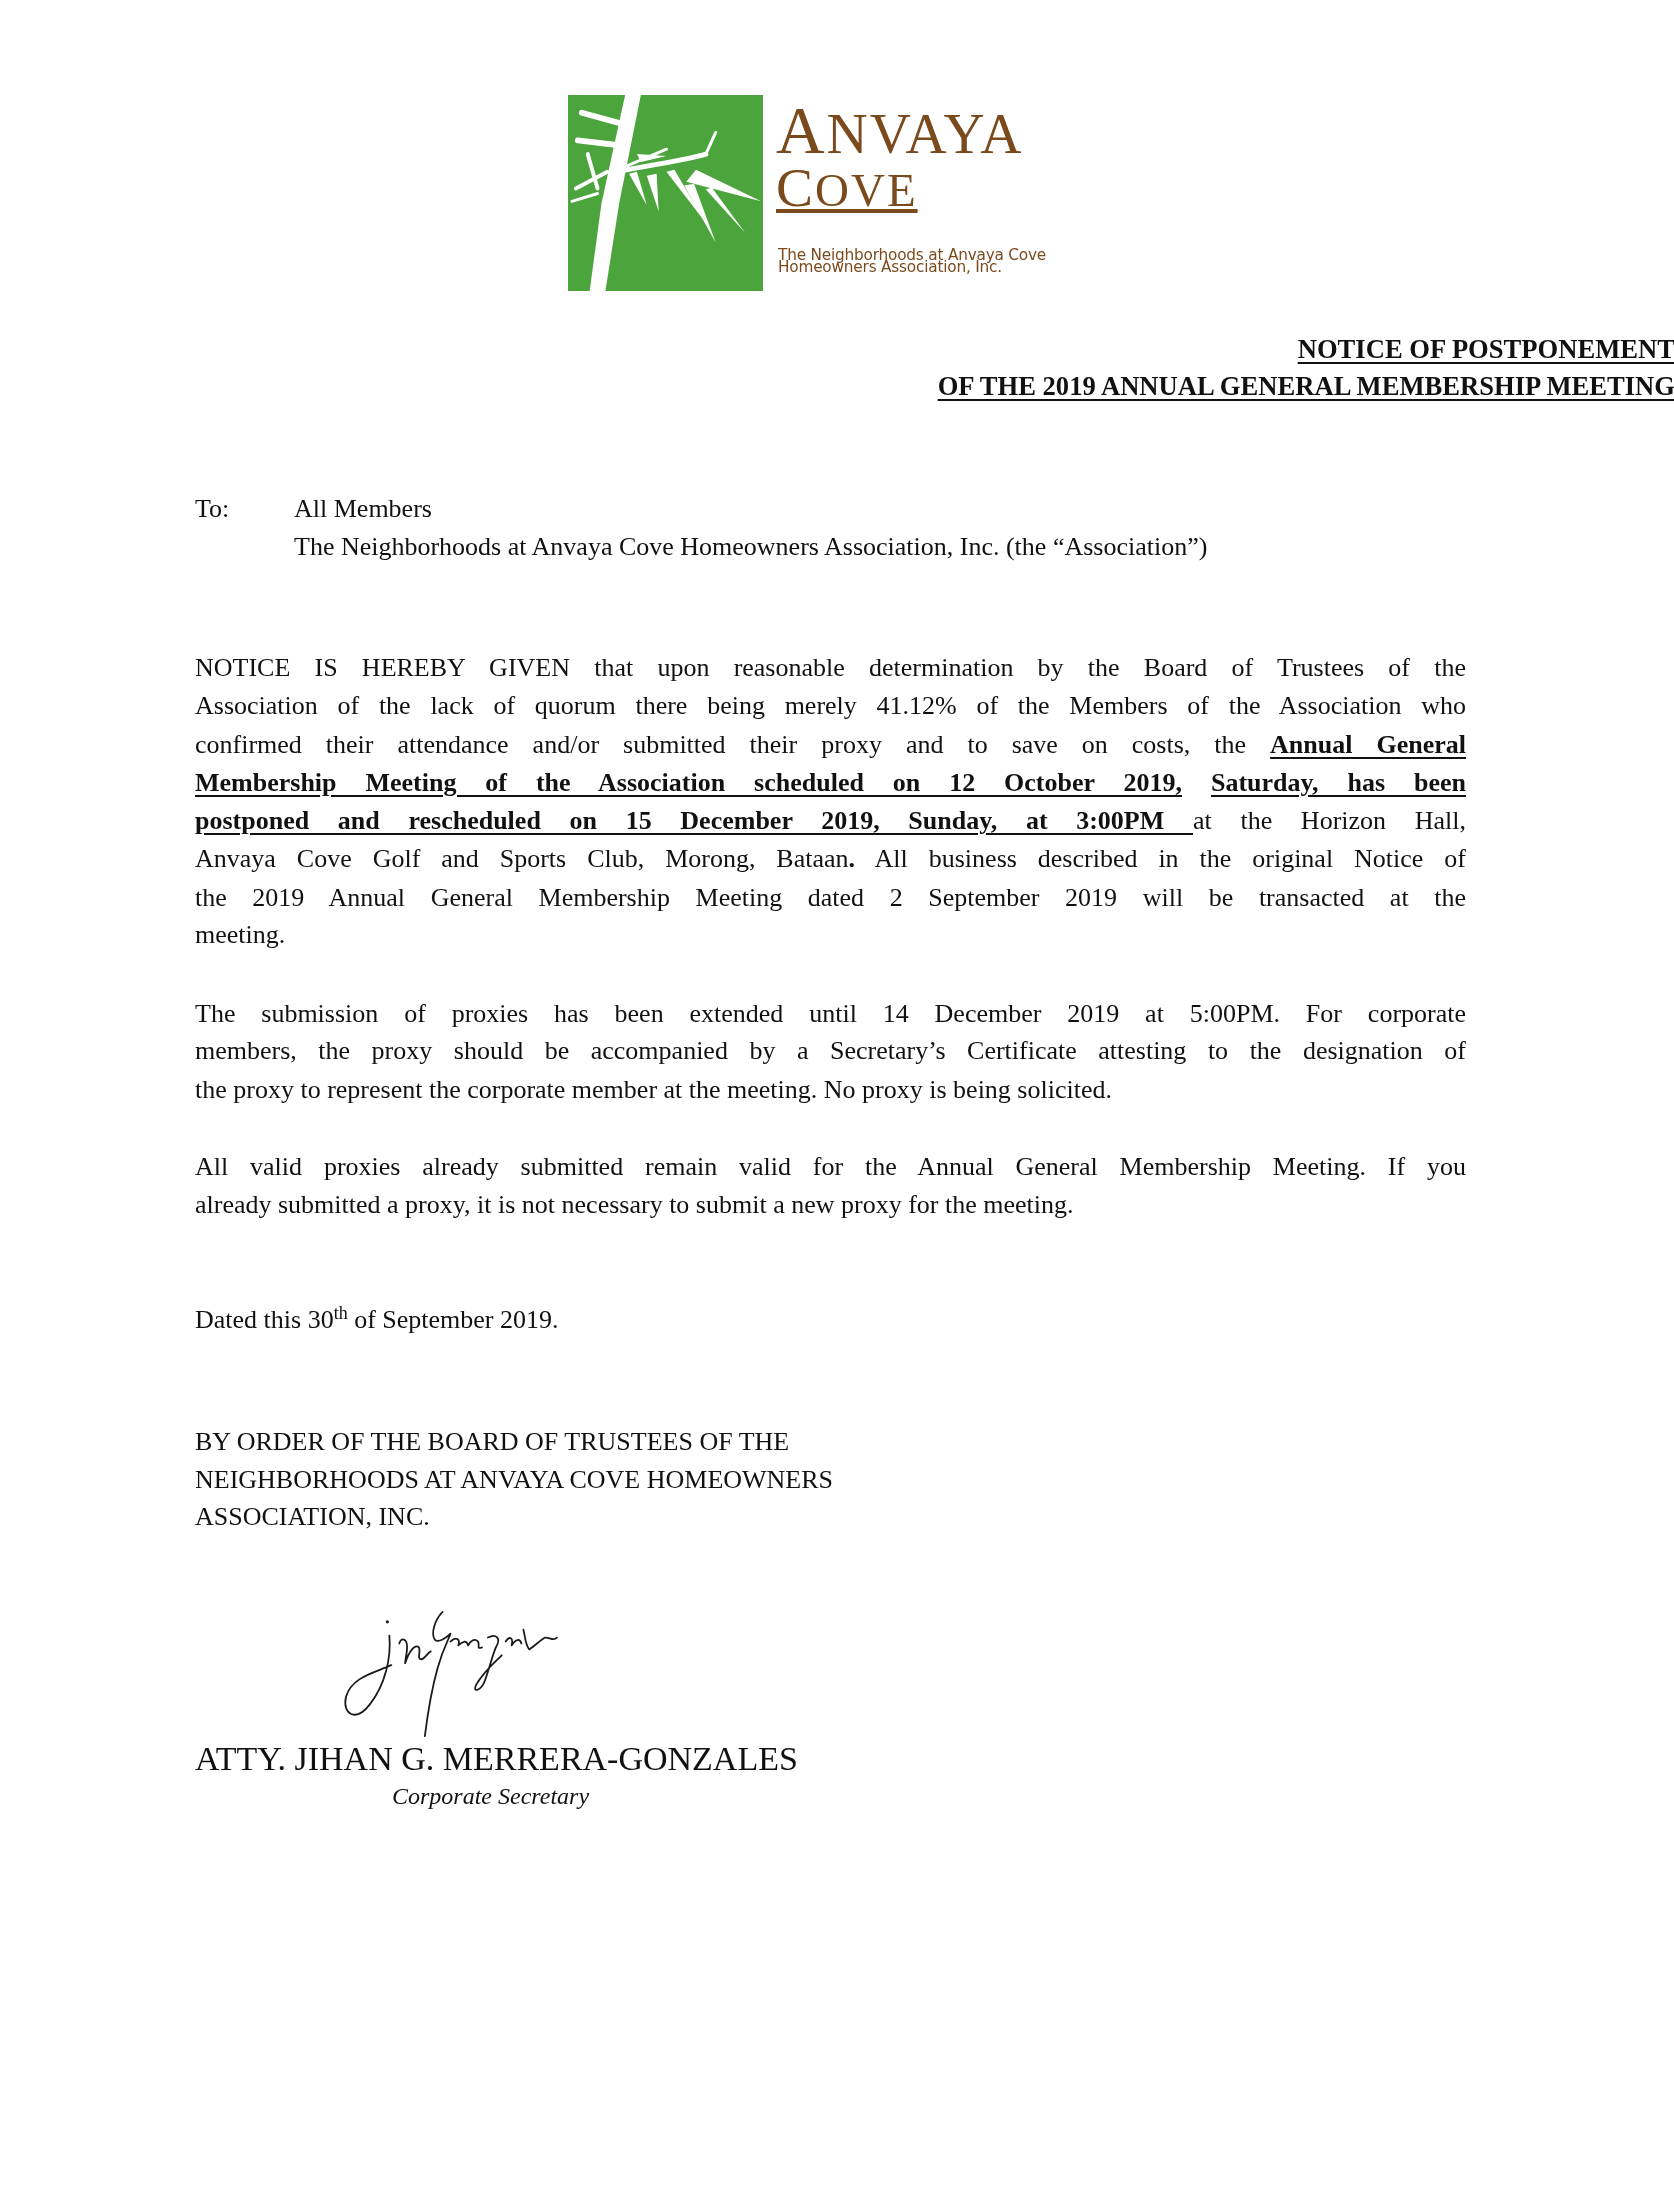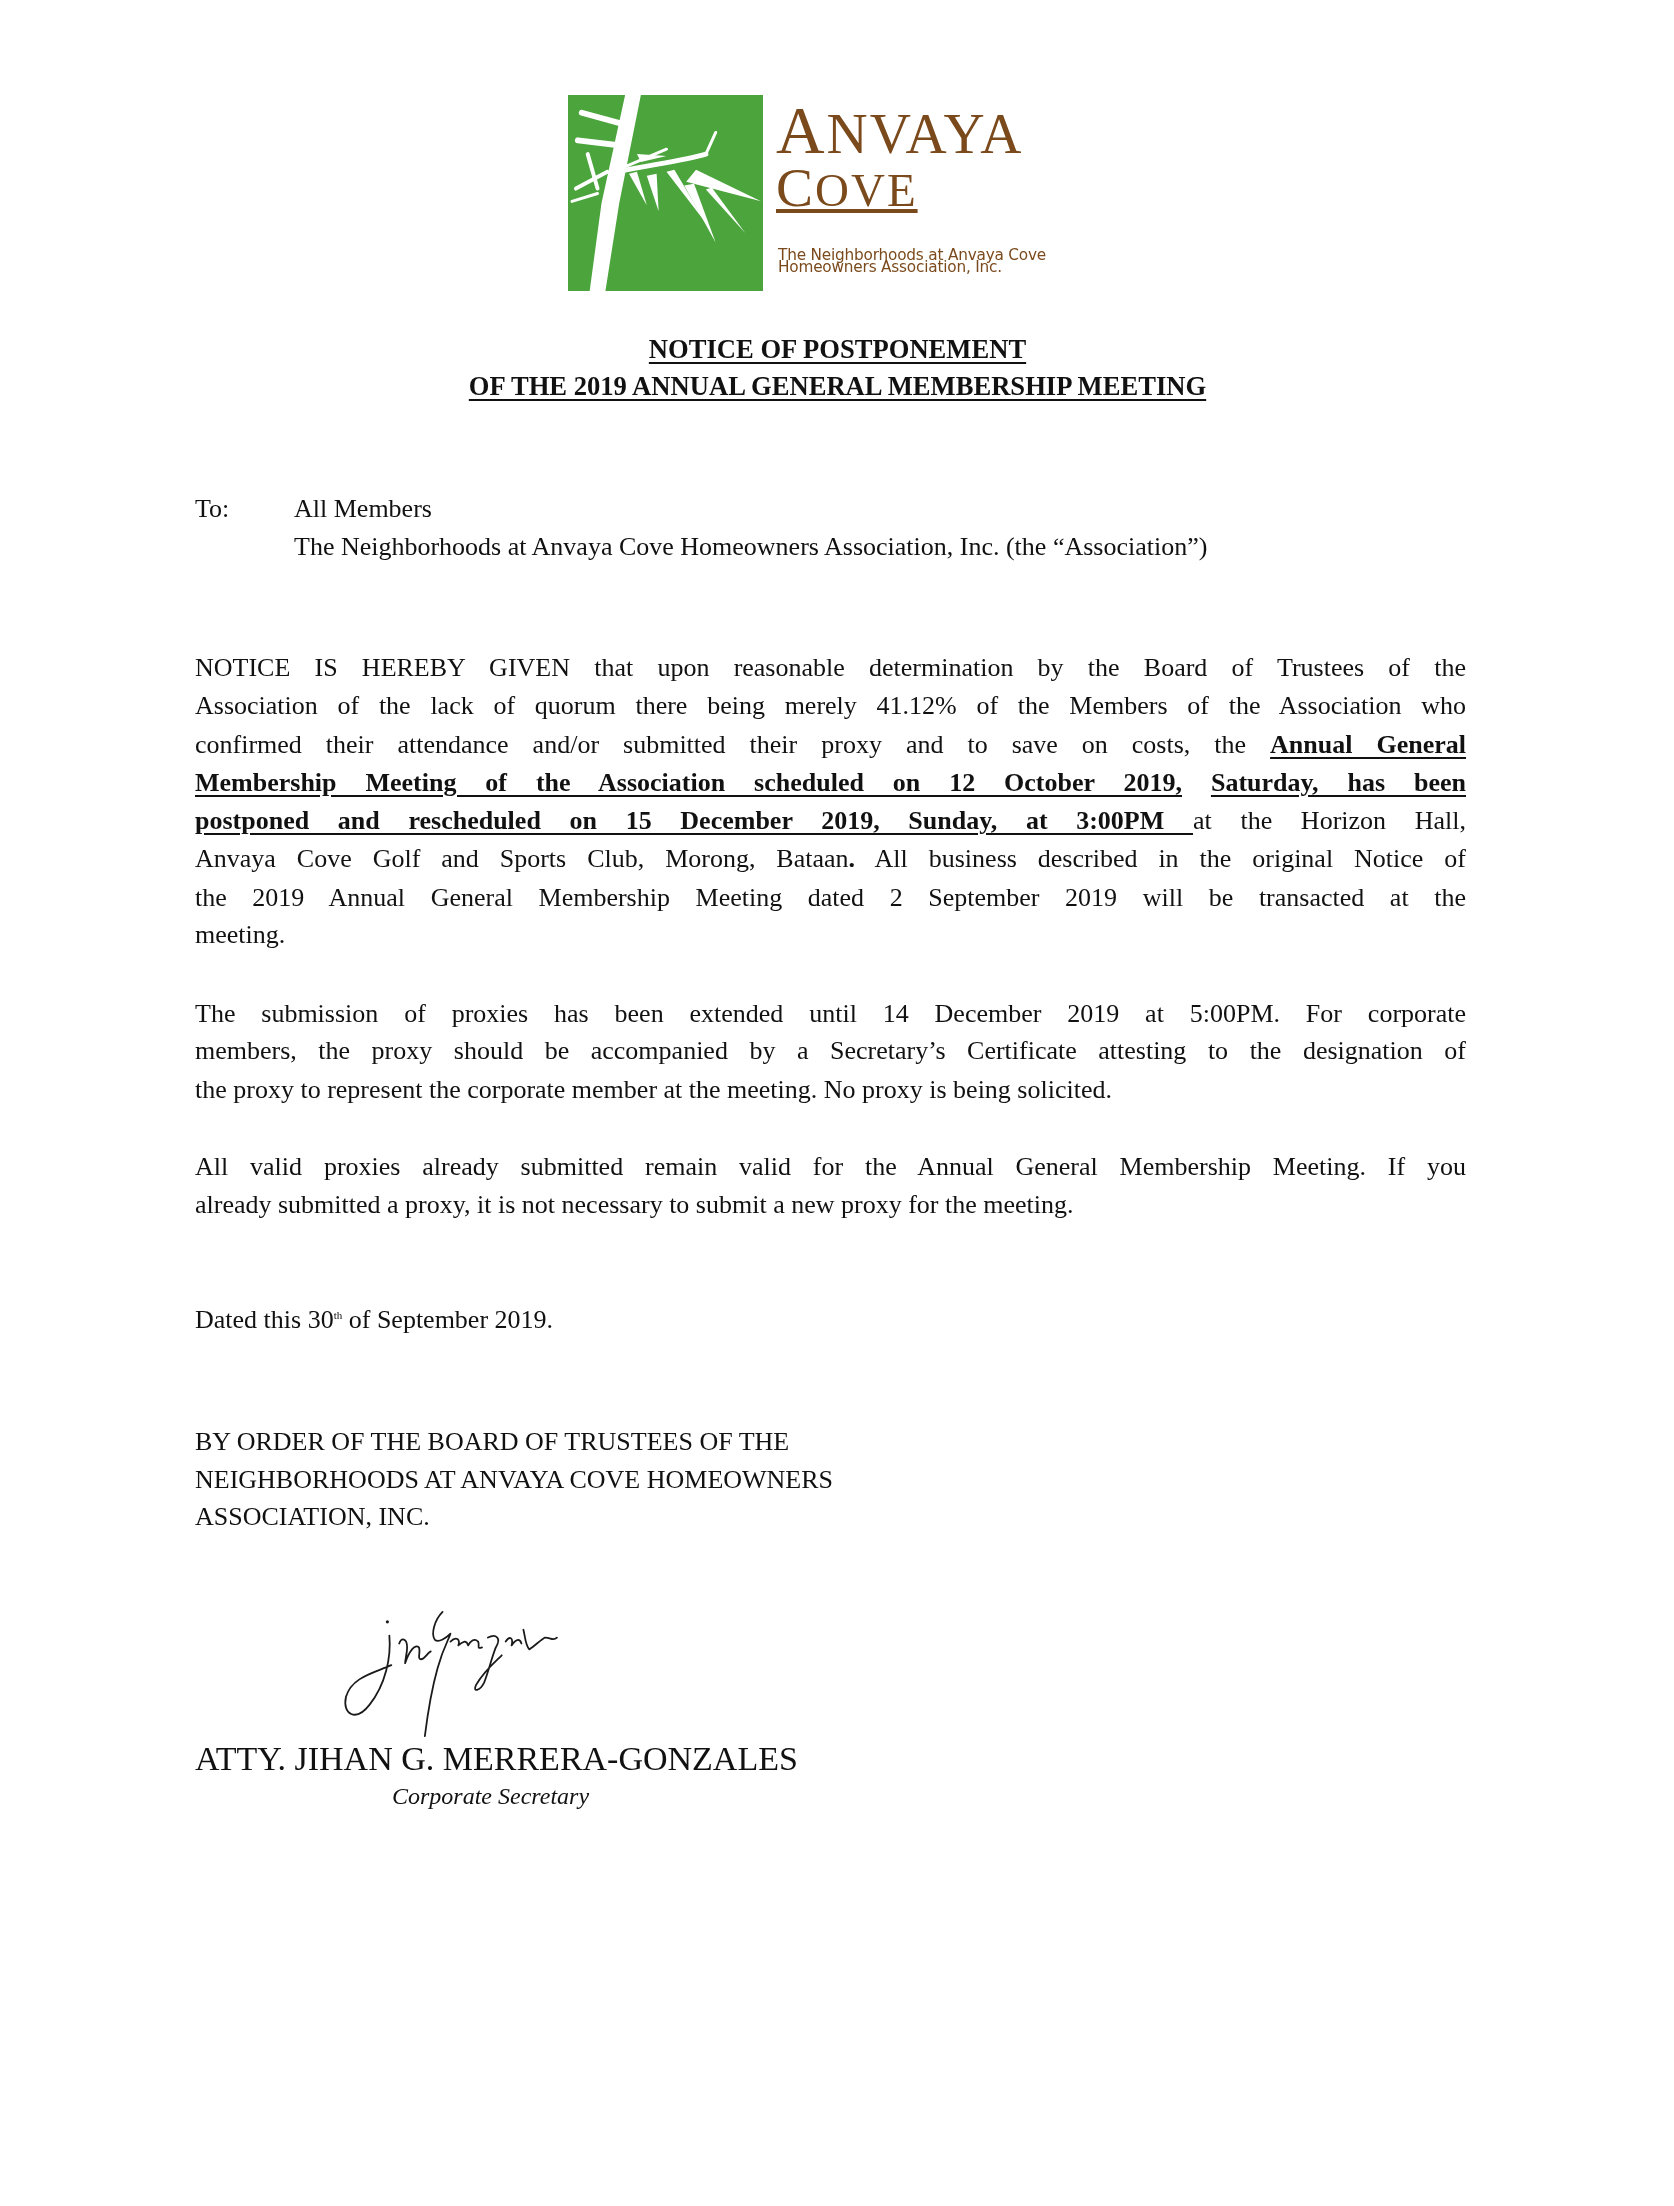--- a/index.html
+++ b/index.html
@@ -13,33 +13,33 @@
   .logo-mark svg { position: absolute; left: 0; top: 0; }
   .logo-word { position: absolute; left: 208px; color: #7b4a1c; font-family: "Liberation Serif", serif; letter-spacing: 2px; line-height: 1; }
   .logo-word.w1 { top: 2px; font-size: 57px; }
   .logo-word.w2 { top: 65px; font-size: 47px; text-decoration: underline; }
   .logo-word .cap { font-size: 1.18em; }
   .logo-sub { position: absolute; left: 210px; color: #7b4a1c; font-family: "DejaVu Sans", sans-serif; font-size: 15.3px; line-height: 1; letter-spacing: -0.2px; }
   .logo-sub.s1 { top: 141px; margin-top: 12px; }
   .logo-sub.s2 { top: 165px; }
 
   
-  .title { position: absolute; left: 0; width: 1675px; text-align: center; font-weight: bold;
+  .title { position: absolute; left: 0; width: 1675px; text-align: right; font-weight: bold;
            font-size: 26.6px; line-height: 26.6px; text-decoration: underline; text-underline-offset: 3.9px; text-decoration-thickness: 2px; }
   .title.t1 { top: 336px; }
   .title.t2 { top: 373px; }
 
   
   .ln { position: absolute; left: 195px; width: 1271px; font-size: 26px; line-height: 26.6px; white-space: normal; }
   .ln.j { text-align: justify; text-align-last: justify; }
   .b { font-weight: bold; }
   .u { text-decoration: underline; text-underline-offset: 3.9px; text-decoration-thickness: 2px; }
   .to-label { position: absolute; left: 195px; font-size: 26px; line-height: 26.6px; }
   .to-val { position: absolute; left: 294px; font-size: 26px; line-height: 26.6px; white-space: nowrap; }
-  sup.ord { font-size: 11px; vertical-align: 8.9px; line-height: 0; }
+  sup.ord { font-size: 18px; vertical-align: 8.9px; line-height: 0; }
 
   .sig { position: absolute; left: 340px; top: 1608px; width: 286px; height: 138px; }
   .signer { position: absolute; left: 195px; top: 1746px; font-size: 34px; line-height: 26.6px; white-space: nowrap; }
   .role { position: absolute; left: 392px; top: 1783px; font-size: 24px; line-height: 26.6px; font-style: italic; white-space: nowrap; }
 </style>
 </head>
 <body>
 
 <div class="page">
 

